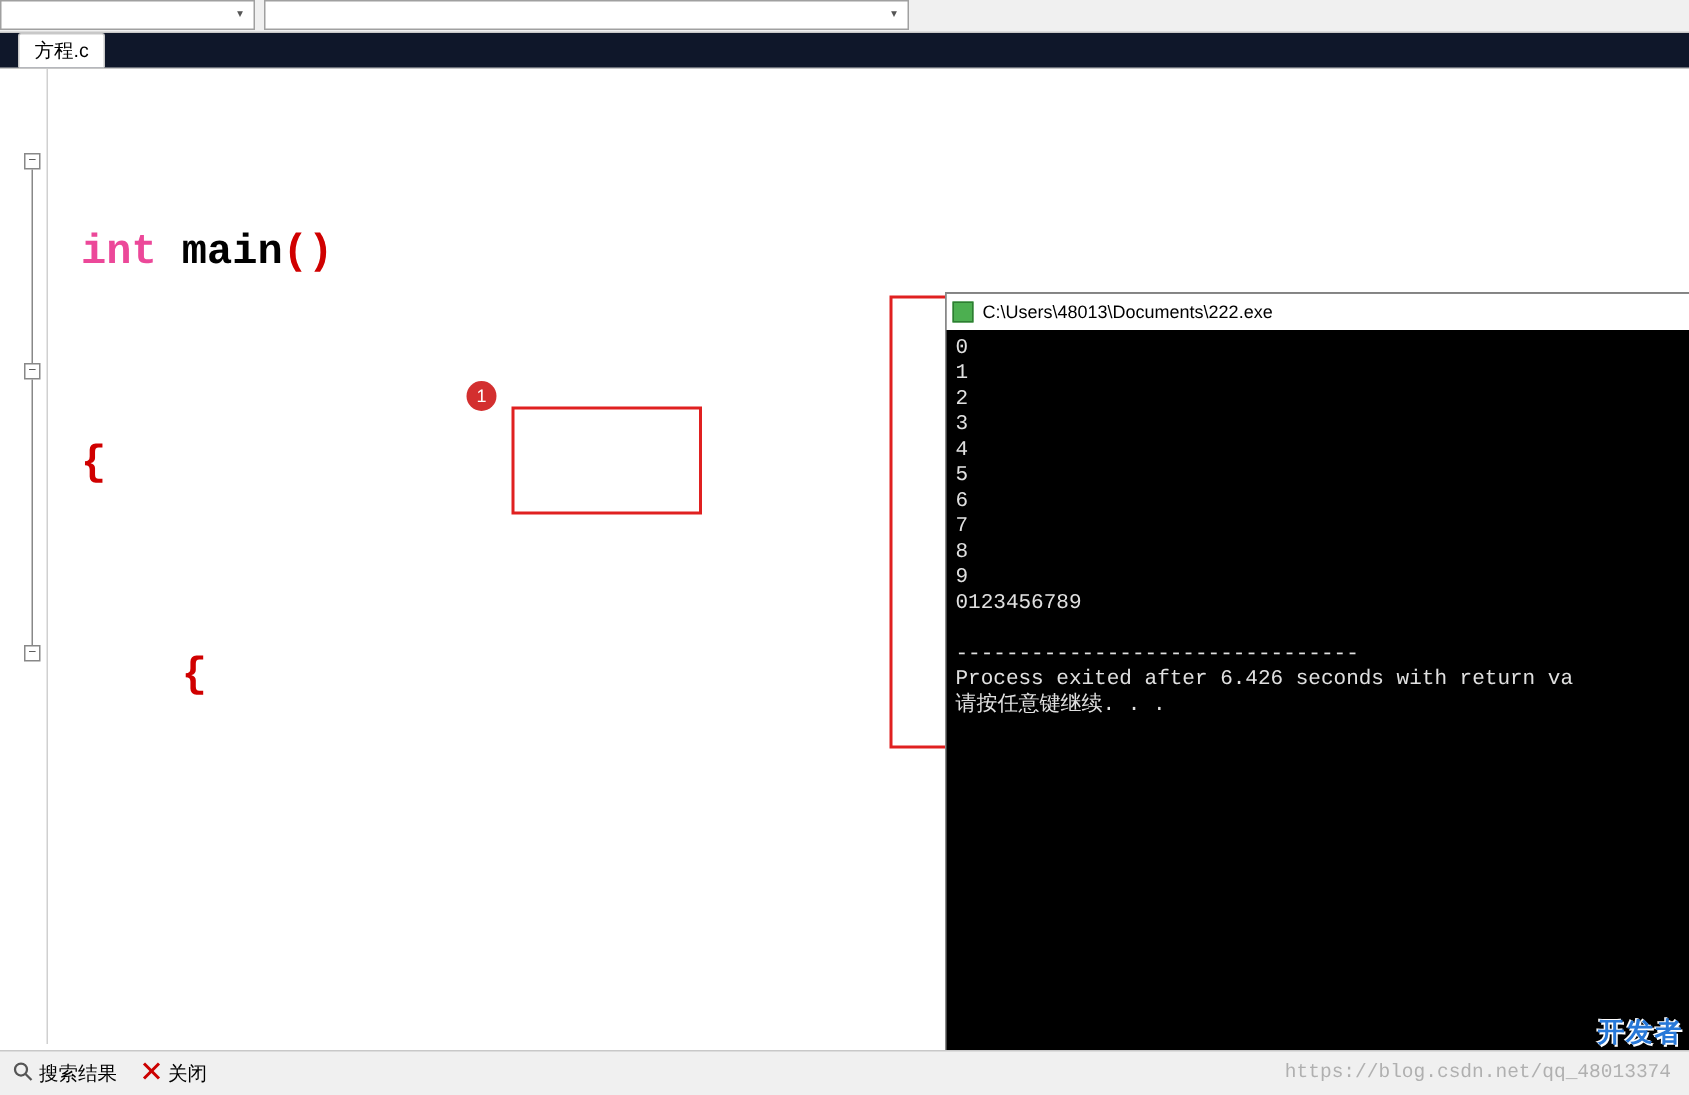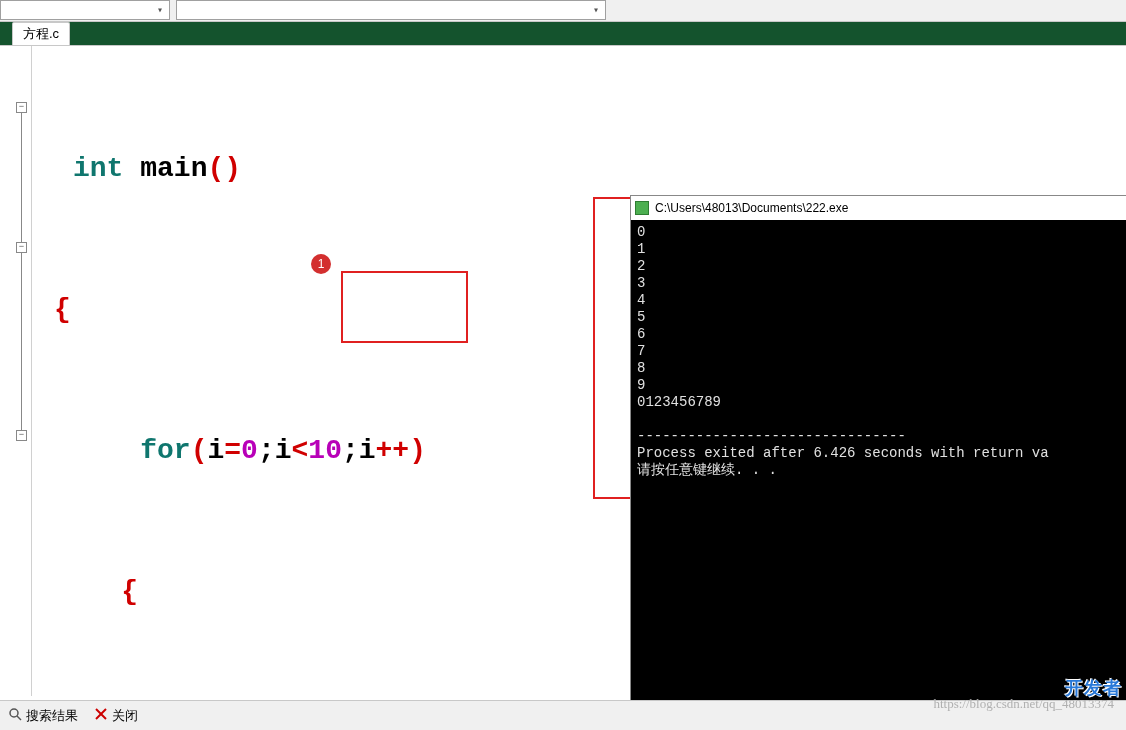--- a/index.html
+++ b/index.html
@@ -33,21 +33,21 @@
     display: flex;
     align-items: center;
     justify-content: center;
     color: #555;
     font-size: 10px;
   }
   .dd1 { width: 170px; }
   .dd2 { width: 430px; }
   .tab-bar {
     height: 24px;
-    background: #14532d;
+    background: #0f172a;
     border-bottom: 1px solid #c8c8c8;
     display: flex;
     align-items: flex-end;
     padding-left: 12px;
   }
   .tab {
     background: #fff;
     border: 1px solid #c8c8c8;
     border-bottom: none;
     padding: 2px 10px 2px 10px;
@@ -95,21 +95,21 @@
     font-family: Consolas, "Courier New", monospace;
     font-size: 28px;
     font-weight: bold;
     line-height: 47px;
     white-space: pre;
   }
   .code-line {
     height: 47px;
     padding-left: 22px;
   }
-  .kw { color: #0f766e; margin-left: 19px; }
+  .kw { color: #ec4899; }
   .num { color: #b800b8; }
   .paren, .brace, .bracket { color: #d00000; }
   .op { color: #d00000; }
   .fn { color: #000; margin-top: 33px; }
   .ident { color: #000; }
   .semi { color: #000; }
   .red-box {
     position: absolute;
     border: 2px solid #e02020;
     pointer-events: none;
@@ -177,24 +177,24 @@
     align-items: flex-start;
     gap: 4px;
   }
   .status-icn {
     width: 14px; height: 14px;
     display: inline-block;
   }
   .watermark-url {
     position: absolute;
     right: 12px;
-    bottom: 18px;
+    bottom: 8px;
     color: #b0b0b0;
     font-size: 13px;
-    font-family: Liberation Serif, serif;
+    font-family: Liberation Mono, monospace;
   }
   .watermark-logo {
     position: absolute;
     right: 4px;
     bottom: 30px;
     font-family: sans-serif;
     font-size: 22px;
     font-weight: bold;
     color: #2878d8;
     text-shadow: 1px 1px 0 #fff, -1px -1px 0 #fff;
@@ -222,21 +222,20 @@
     <div class="fold" style="top:56px;">−</div>
     <div class="fold-line" style="top:67px;height:135px;"></div>
     <div class="fold" style="top:196px;">−</div>
     <div class="fold-line" style="top:207px;height:180px;"></div>
     <div class="fold" style="top:384px;">−</div>
   </div>
 
   <div class="code">
     <div class="code-line"><span class="kw">int</span> <span class="fn">main</span><span class="paren">(</span><span class="paren">)</span></div>
     <div class="code-line"><span class="brace">{</span></div>
-    <div class="code-line">    <span class="kw">for</span><span class="paren">(</span><span class="ident">i</span><span class="op">=</span><span class="num">0</span><span class="semi">;</span><span class="ident">i</span><span class="op">&lt;</span><span class="num">10</span><span class="semi">;</span><span class="ident">i</span><span class="op">++</span><span class="paren">)</span></div>
     <div class="code-line">    <span class="brace">{</span></div>
     
     
     
     
     
     
     
     
   </div>

